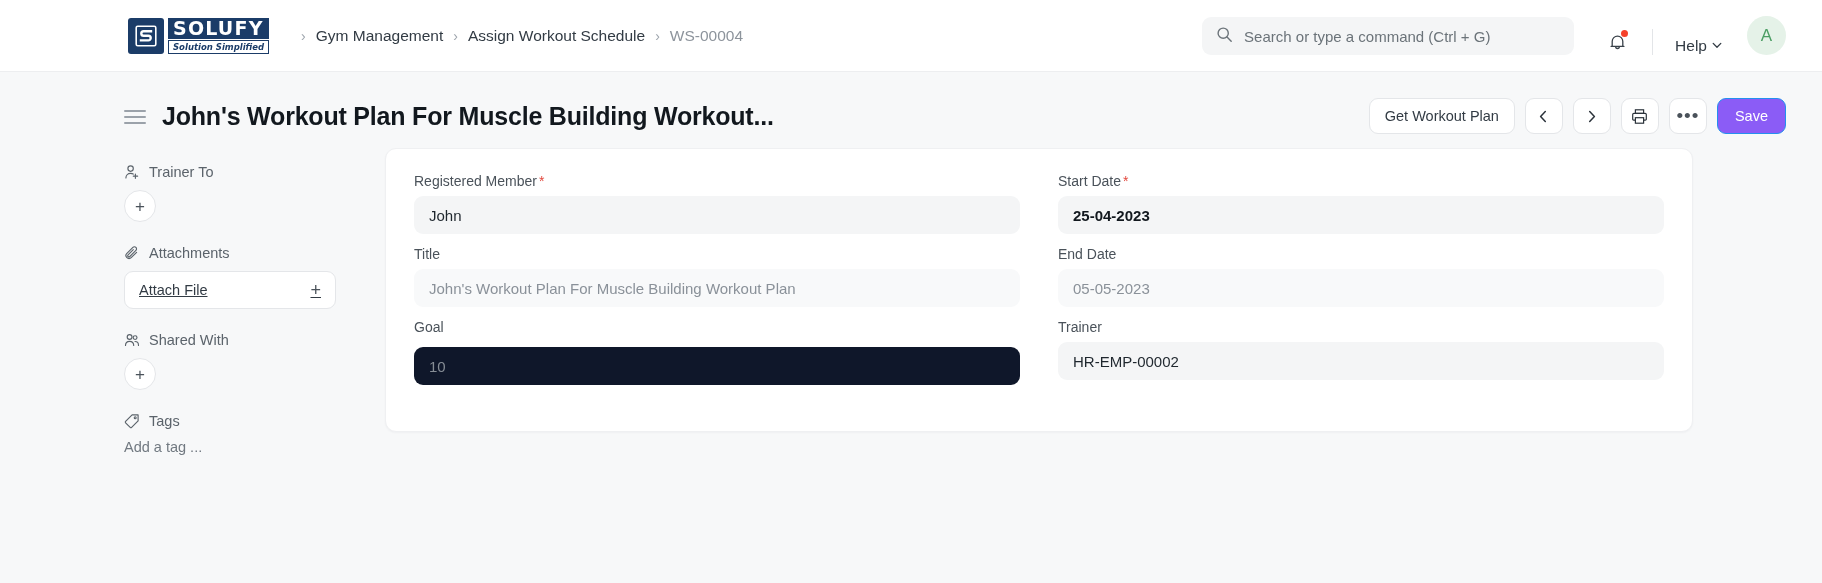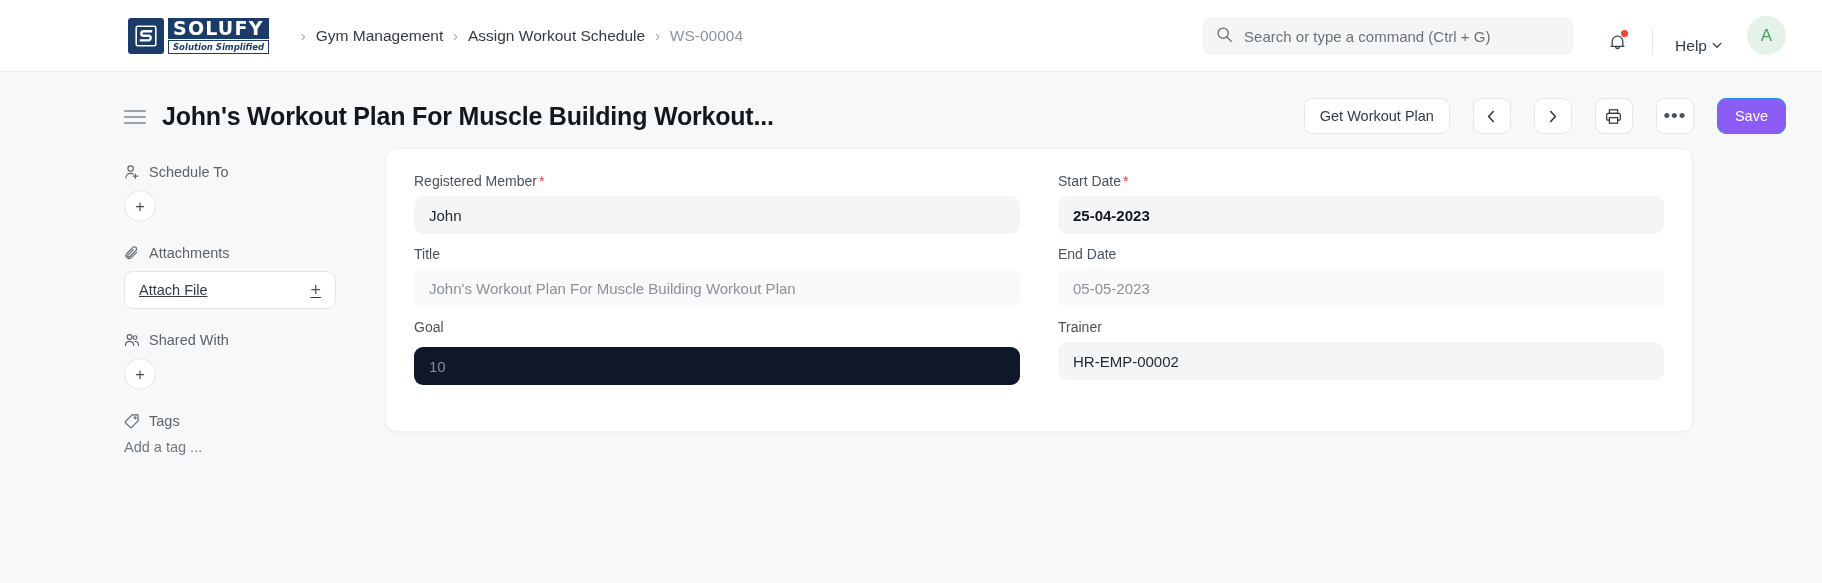--- a/index.html
+++ b/index.html
@@ -187,21 +187,21 @@
     font-weight: bold;
     color: #12181E;
     letter-spacing: -0.2px;
     white-space: nowrap;
   }
 
   .head-actions {
     margin-left: auto;
     display: flex;
     align-items: center;
-    gap: 23px;
+    gap: 10px;
   }
   .btn {
     height: 36px;
     border-radius: 9px;
     border: 1px solid #E4E6E9;
     background: #FFFFFF;
     font-family: "Liberation Sans", sans-serif;
     font-size: 14.5px;
     color: #323B44;
     display: flex;
@@ -431,21 +431,21 @@
     <section class="side-section">
       <div class="side-head">
         <span class="ico">
           <svg width="16" height="16" viewBox="0 0 16 16" aria-hidden="true">
             <circle cx="6.6" cy="4.6" r="2.7" fill="none" stroke="#5B636B" stroke-width="1.15"></circle>
             <path d="M1.9 14 c0-2.8 2.1-4.6 4.7-4.6 1 0 1.9 .25 2.6 .7" fill="none" stroke="#5B636B" stroke-width="1.15" stroke-linecap="round"></path>
             <line x1="11.4" y1="10" x2="11.4" y2="14.3" stroke="#5B636B" stroke-width="1.15" stroke-linecap="round"></line>
             <line x1="9.3" y1="12.15" x2="13.6" y2="12.15" stroke="#5B636B" stroke-width="1.15" stroke-linecap="round"></line>
           </svg>
         </span>
-        <span>Schedule To</span>
+        <span>Trainer To</span>
       </div>
       <div class="circle-add">+</div>
     </section>
 
     <section class="side-section">
       <div class="side-head">
         <span class="ico">
           <svg width="16" height="16" viewBox="0 0 16 16" aria-hidden="true">
             <path d="M12.6 7.3 L7.2 12.7 a3 3 0 0 1-4.3-4.3 L8.9 2.4 a2.1 2.1 0 0 1 3 3 L5.8 11.5 a1.2 1.2 0 0 1-1.7-1.7 L9.3 4.6" fill="none" stroke="#5B636B" stroke-width="1.15" stroke-linecap="round" stroke-linejoin="round"></path>
           </svg>

